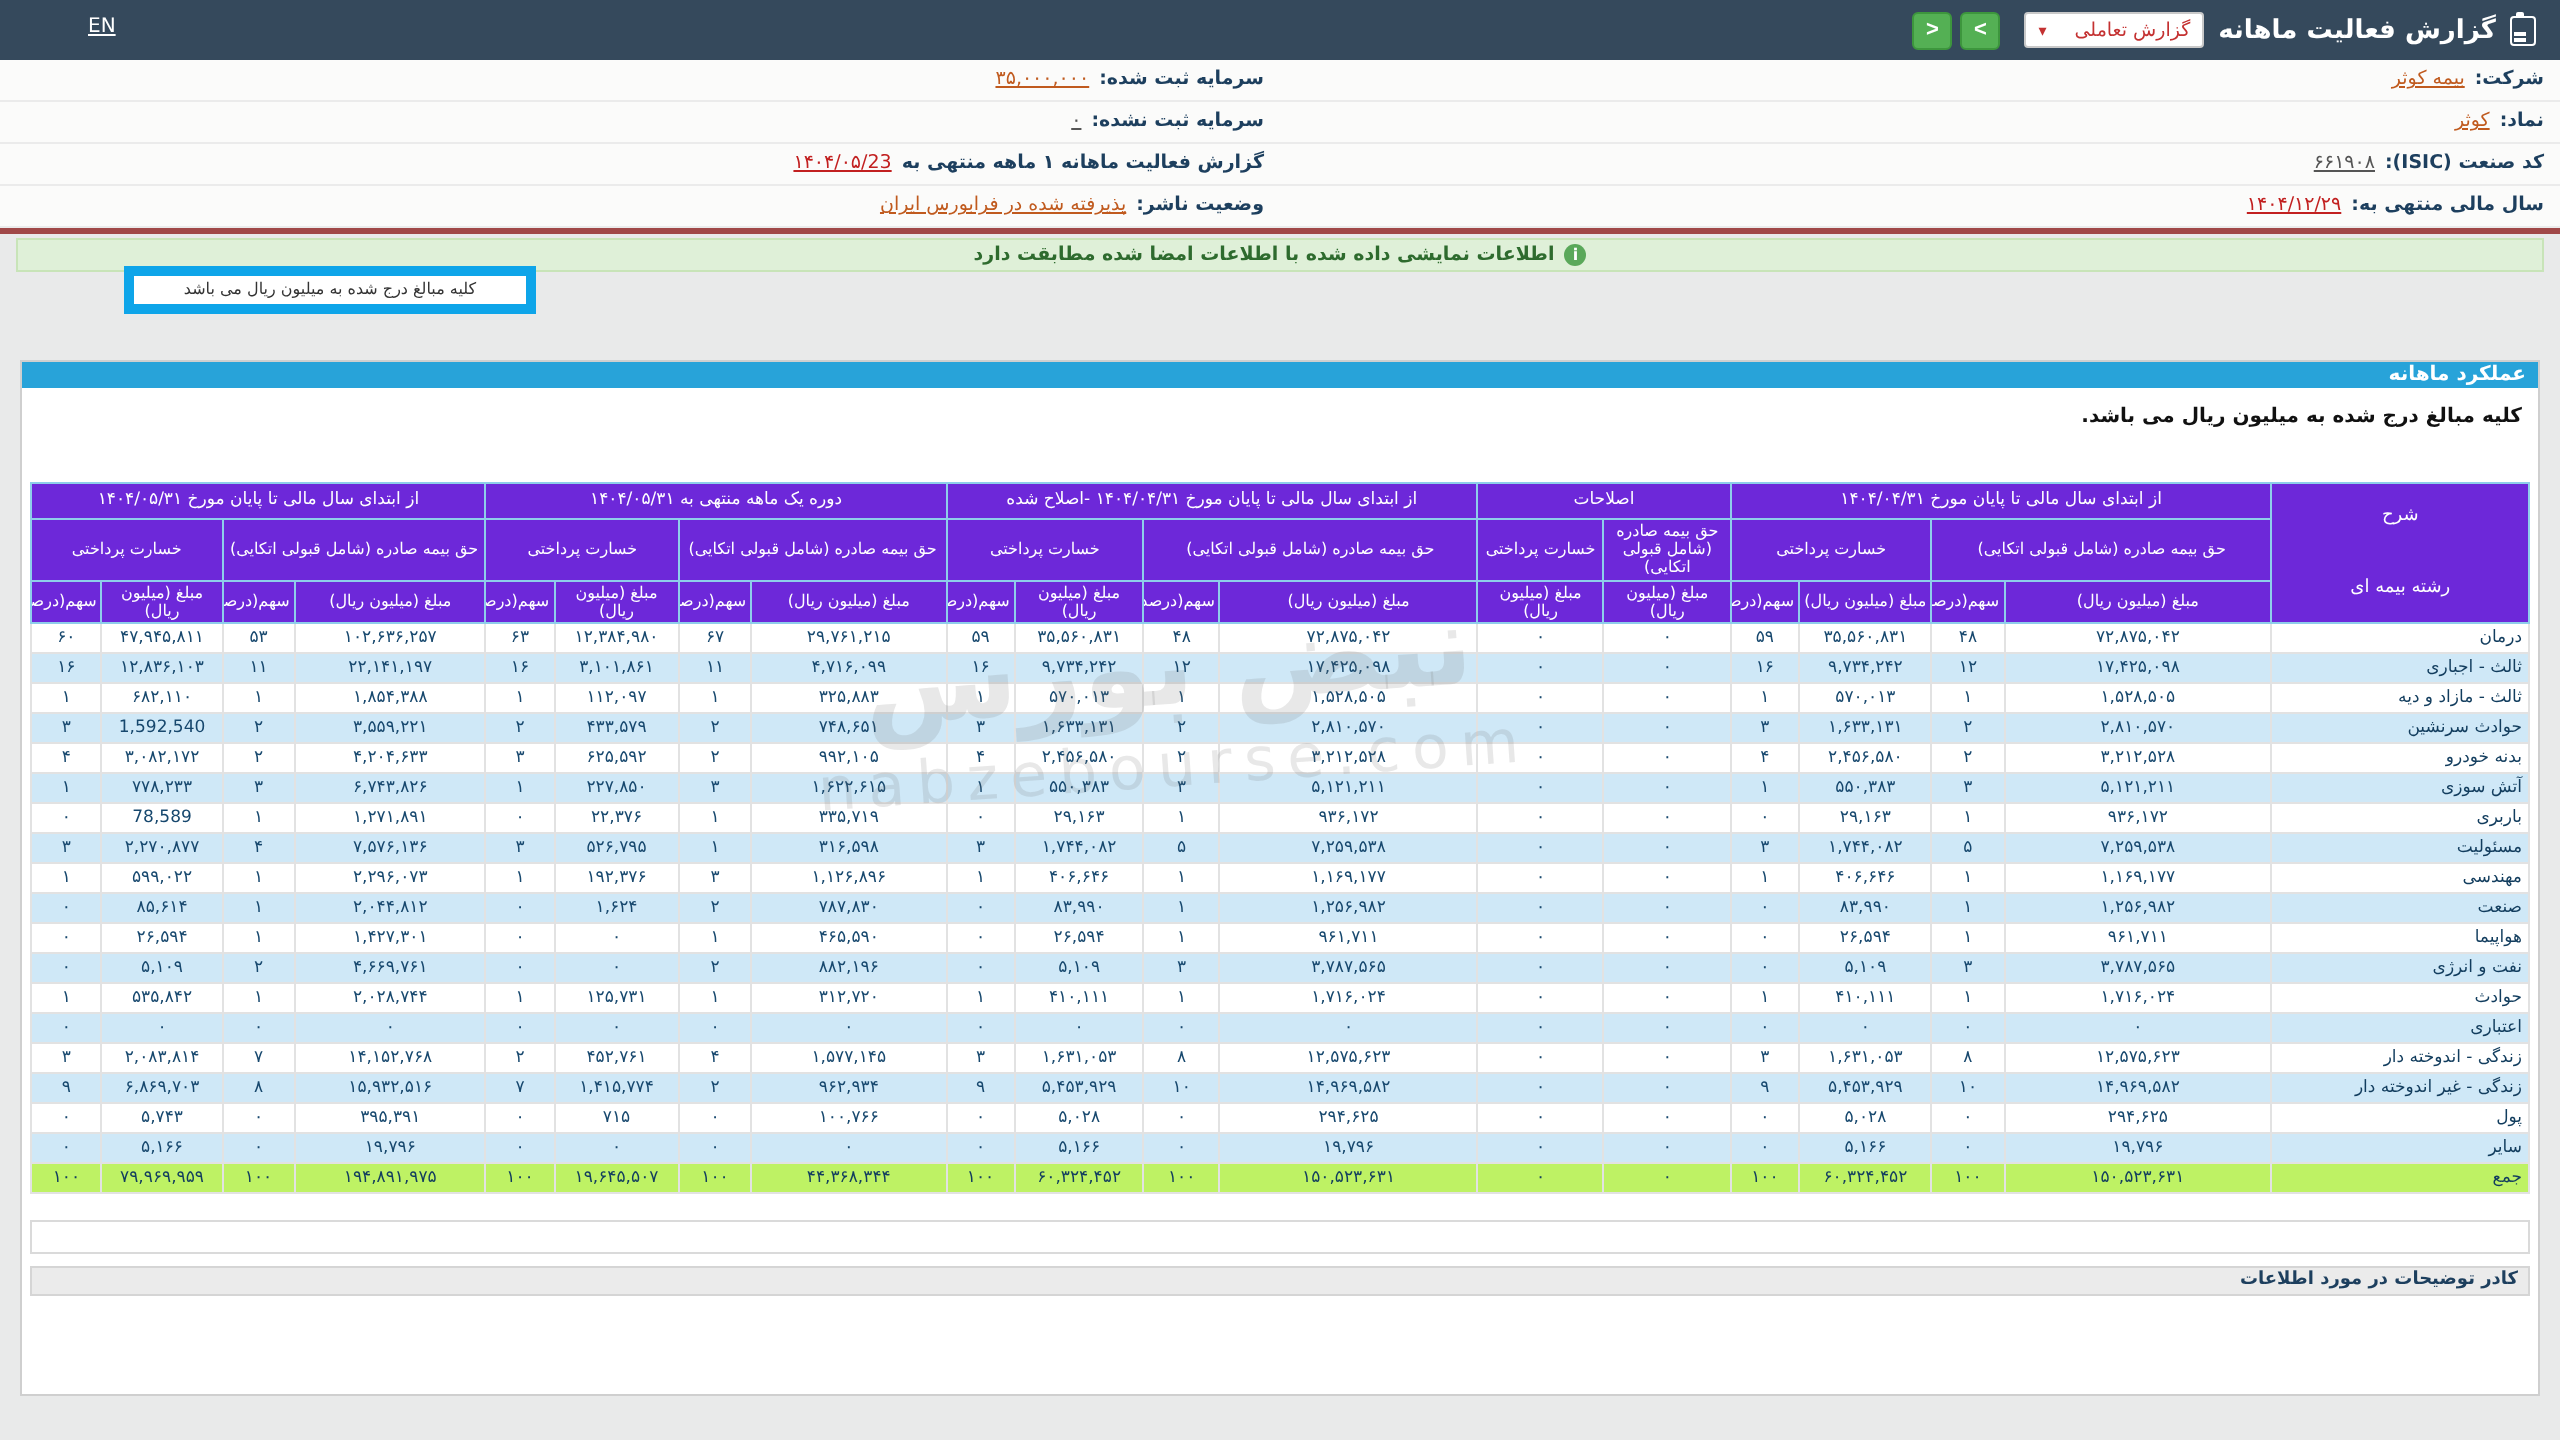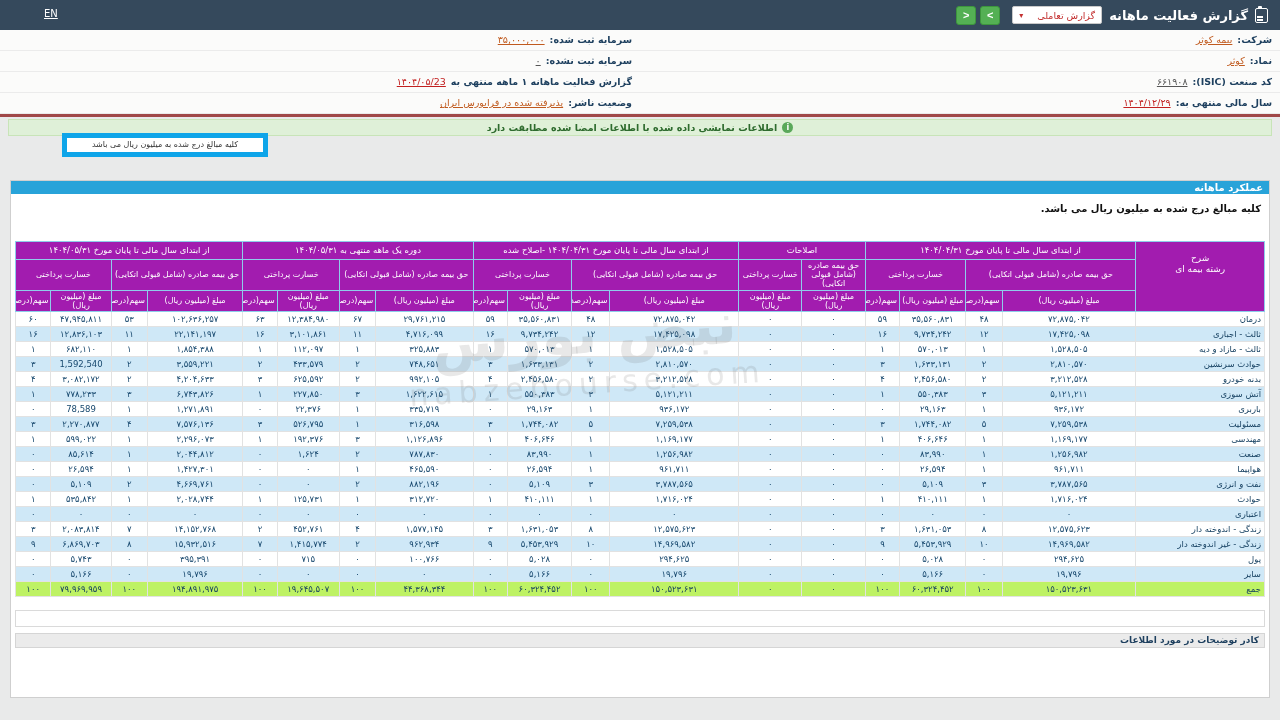--- a/index.html
+++ b/index.html
@@ -35,23 +35,23 @@
   
   .notebox{position:absolute;left:62px;top:133px;width:196px;height:14px;background:#fff;border:5px solid #0ea5e9;font-size:8px;color:#333;text-align:center;line-height:14px;white-space:nowrap;}
 
   
   .card{position:absolute;top:180px;left:10px;right:10px;bottom:22px;background:#fff;border:1px solid #cfcfcf;box-sizing:border-box;}
   .section-title{background:#28a3d9;color:#fff;font-size:10px;font-weight:bold;height:13px;line-height:13px;padding:0 6px;}
   .table-note{font-size:10px;font-weight:bold;color:#111;padding:9px 8px 0 0;height:18px;}
 
   .tablewrap{margin:20px 4px 0 4px;position:relative;}
   table{width:100%;border-collapse:collapse;table-layout:fixed;direction:rtl;}
-  thead th{background:#a21caf;color:#fff;font-weight:normal;border:1px solid #8ecdea;font-size:8px;padding:1px 2px;height:15px;line-height:1.15;overflow:hidden;text-align:center;}
+  thead th{background:#6d28d9;color:#fff;font-weight:normal;border:1px solid #8ecdea;font-size:8px;padding:1px 2px;height:15px;line-height:1.15;overflow:hidden;text-align:center;}
   thead th.grp{font-size:8.5px;}
-  .desc-th-inner{display:flex;flex-direction:column;justify-content:flex-start;height:46px;font-size:9px;}
+  .desc-th-inner{display:flex;flex-direction:column;justify-content:space-between;height:46px;font-size:9px;}
   tbody td{border:1px solid #e2e2e2;font-size:8.5px;color:#17486e;height:14px;padding:0 3px;text-align:center;white-space:nowrap;overflow:hidden;background:#fff;}
   tbody td.label{text-align:right;color:#123d5e;}
   tbody tr.alt td{background:#cfe8f7;}
   tbody tr.total td{background:#bef264;color:#123d5e;}
 
   .watermark{position:absolute;top:60px;left:220px;width:700px;text-align:center;pointer-events:none;transform:rotate(-4deg);color:rgba(110,110,110,0.16);}
   .watermark .w1{font-size:56px;font-weight:bold;}
   .watermark .w2{font-size:30px;letter-spacing:6px;}
 
   .spacer-box{margin:13px 4px 0 4px;height:15px;border:1px solid #dadada;background:#fff;}

